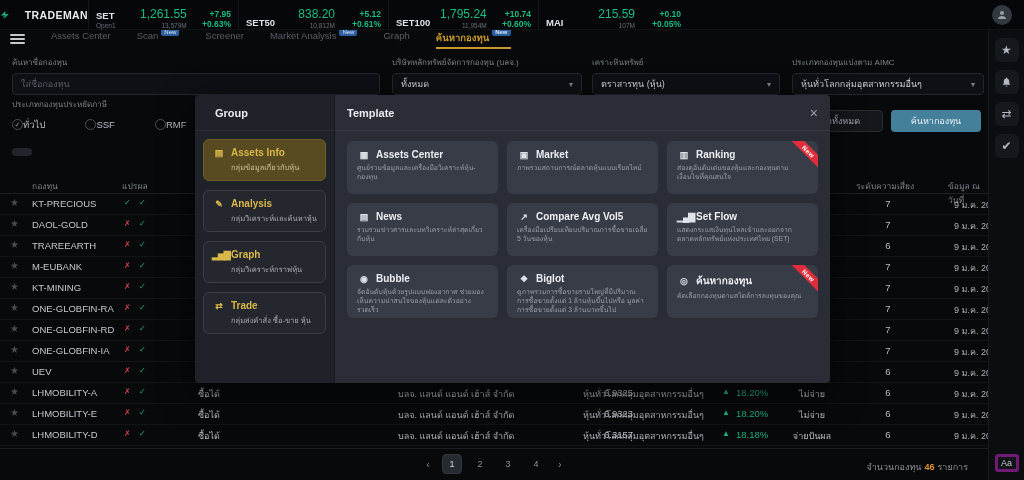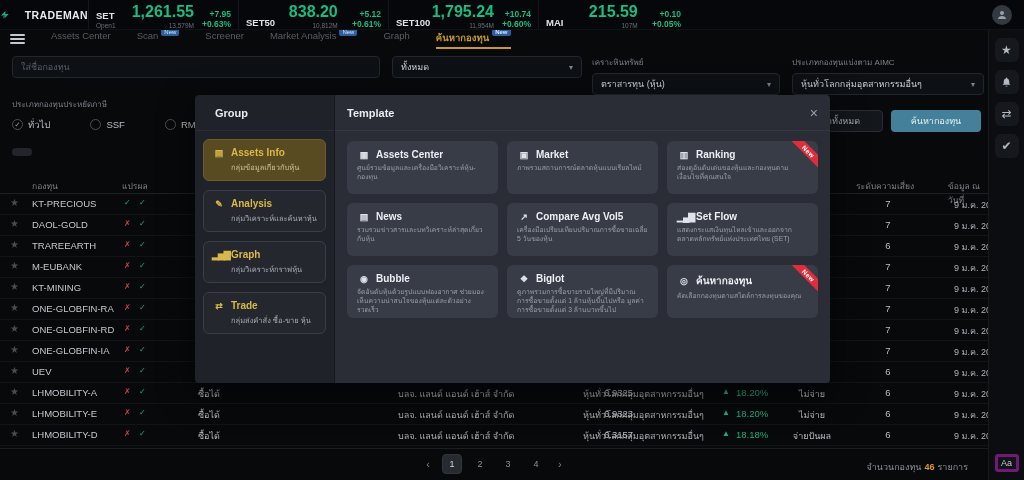--- a/index.html
+++ b/index.html
@@ -9,21 +9,21 @@
   
   .topbar{position:absolute;top:0;left:0;width:1024px;height:30px;background:#05070a;border-bottom:1px solid #101316;display:flex;align-items:center;z-index:30}
   .brand{display:flex;align-items:center;gap:15px;width:88px;padding-left:0}
   .brand-name{font-size:10.5px;font-weight:bold;color:#e8ebee;letter-spacing:.4px}
   .indices{display:flex;height:100%}
   .idx{width:150px;display:flex;align-items:flex-end;padding:0 7px;border-left:1px solid #14171b}
   .idx-left{width:46px}
   .idx-name{display:block;font-size:9.5px;font-weight:bold;color:#dde1e5}
   .idx-sub{display:block;font-size:6.5px;color:#6b7178;margin-top:1px}
   .idx-mid{flex:1;text-align:right;padding-right:6px}
-  .idx-val{display:block;font-size:16px;font-weight:bold;color:#17bd81}
+  .idx-val{display:block;font-size:12px;font-weight:normal;color:#17bd81}
   .idx-vol{display:block;font-size:6.5px;color:#6b7178;margin-top:1px}
   .idx-right{width:40px;text-align:right}
   .idx-chg,.idx-pct{display:block;font-size:8.5px;font-weight:bold;color:#17bd81}
   .avatar{position:absolute;right:12px;top:5px;width:20px;height:20px;border-radius:50%;background:#333940;display:flex;align-items:center;justify-content:center}
 
   
   .navbar{position:absolute;top:30px;left:0;width:988px;height:18px;background:#07090b;display:flex;align-items:center;gap:26px;padding-left:10px;z-index:20}
   .hamburger{width:15px;display:flex;flex-direction:column;gap:2px;cursor:pointer}
   .hamburger i{display:block;height:2px;background:#c4c9cf;border-radius:1px}
   .nav-item{font-size:9.5px;color:#585f66;display:flex;align-items:flex-start;gap:3px;cursor:pointer;padding-bottom:2px}
@@ -34,21 +34,21 @@
   .main{position:absolute;top:48px;left:0;width:988px;height:432px;overflow:hidden}
   .flabel{display:block;font-size:8px;color:#7e848c;margin-bottom:4px}
   .fgroup{position:absolute;top:8px}
   .f1{left:12px;width:368px}.f2{left:392px;width:190px}.f3{left:592px;width:188px}.f4{left:792px;width:192px}
   .inp,.sel{width:100%;height:22px;background:#0d1014;border:1px solid #23272d;border-radius:4px;color:#cfd4da;font-size:9px;padding:0 8px;font-family:"Liberation Sans",sans-serif}
   .inp::placeholder{color:#595f67}
   .sel{display:flex;align-items:center;justify-content:space-between;cursor:pointer}
   .sel .chev{color:#7c838a;font-size:8px}
   .tax{position:absolute;left:12px;top:50px}
   .radios{display:flex;gap:40px;margin-top:6px}
-  .radio{display:flex;align-items:center;gap:5px;font-size:9.5px;color:#b9bec5;cursor:pointer}
+  .radio{display:flex;align-items:center;font-size:9.5px;color:#b9bec5;cursor:pointer}
   .radio .dot{width:11px;height:11px;border:1px solid #4a5057;border-radius:50%;display:flex;align-items:center;justify-content:center;font-size:7px;color:#8fae9b}
   .btn-clear{position:absolute;left:783px;top:62px;width:100px;height:22px;background:#14171b;border:1px solid #2a2e33;border-radius:4px;color:#aab0b7;font-size:9px;display:flex;align-items:center;justify-content:center;cursor:pointer}
   .btn-search{position:absolute;left:891px;top:62px;width:90px;height:22px;background:#44809a;border-radius:4px;color:#eaf3f6;font-size:9px;display:flex;align-items:center;justify-content:center;cursor:pointer}
 
   .tabs{position:absolute;left:12px;top:100px;display:flex;gap:6px;align-items:center}
   .tab{font-size:9px;color:#7b8189;padding:4px 10px;border-radius:4px;cursor:pointer;white-space:nowrap}
   .tab.active{background:#22262c;color:#e6e9ed}
 
   .thead{position:absolute;left:0;top:128px;width:100%;height:18px;border-bottom:1px solid #1d2024;font-size:8.5px;color:#7e848c}
   .thead span{position:absolute;top:3px}
@@ -211,23 +211,25 @@
       <span class="nav-item active">
     <span>ค้นหากองทุน</span>
     <span class="nav-badge">New</span>
   </span>
     </span>
 </div>
 
 <div class="main">
 
   <div class="fgroup f1">
+    <span class="flabel">ค้นหาชื่อกองทุน</span>
     <input class="inp" placeholder="ใส่ชื่อกองทุน" style="">
   </div>
   <div class="fgroup f2">
+    <span class="flabel">บริษัทหลักทรัพย์จัดการกองทุน (บลจ.)</span>
     <div class="sel">
       <span>ทั้งหมด</span>
       <span class="chev">▾</span>
     </div>
   </div>
   <div class="fgroup f3">
     <span class="flabel">เคราะหินทรัพย์</span>
     <div class="sel">
       <span>ตราสารทุน (หุ้น)</span>
       <span class="chev">▾</span>

